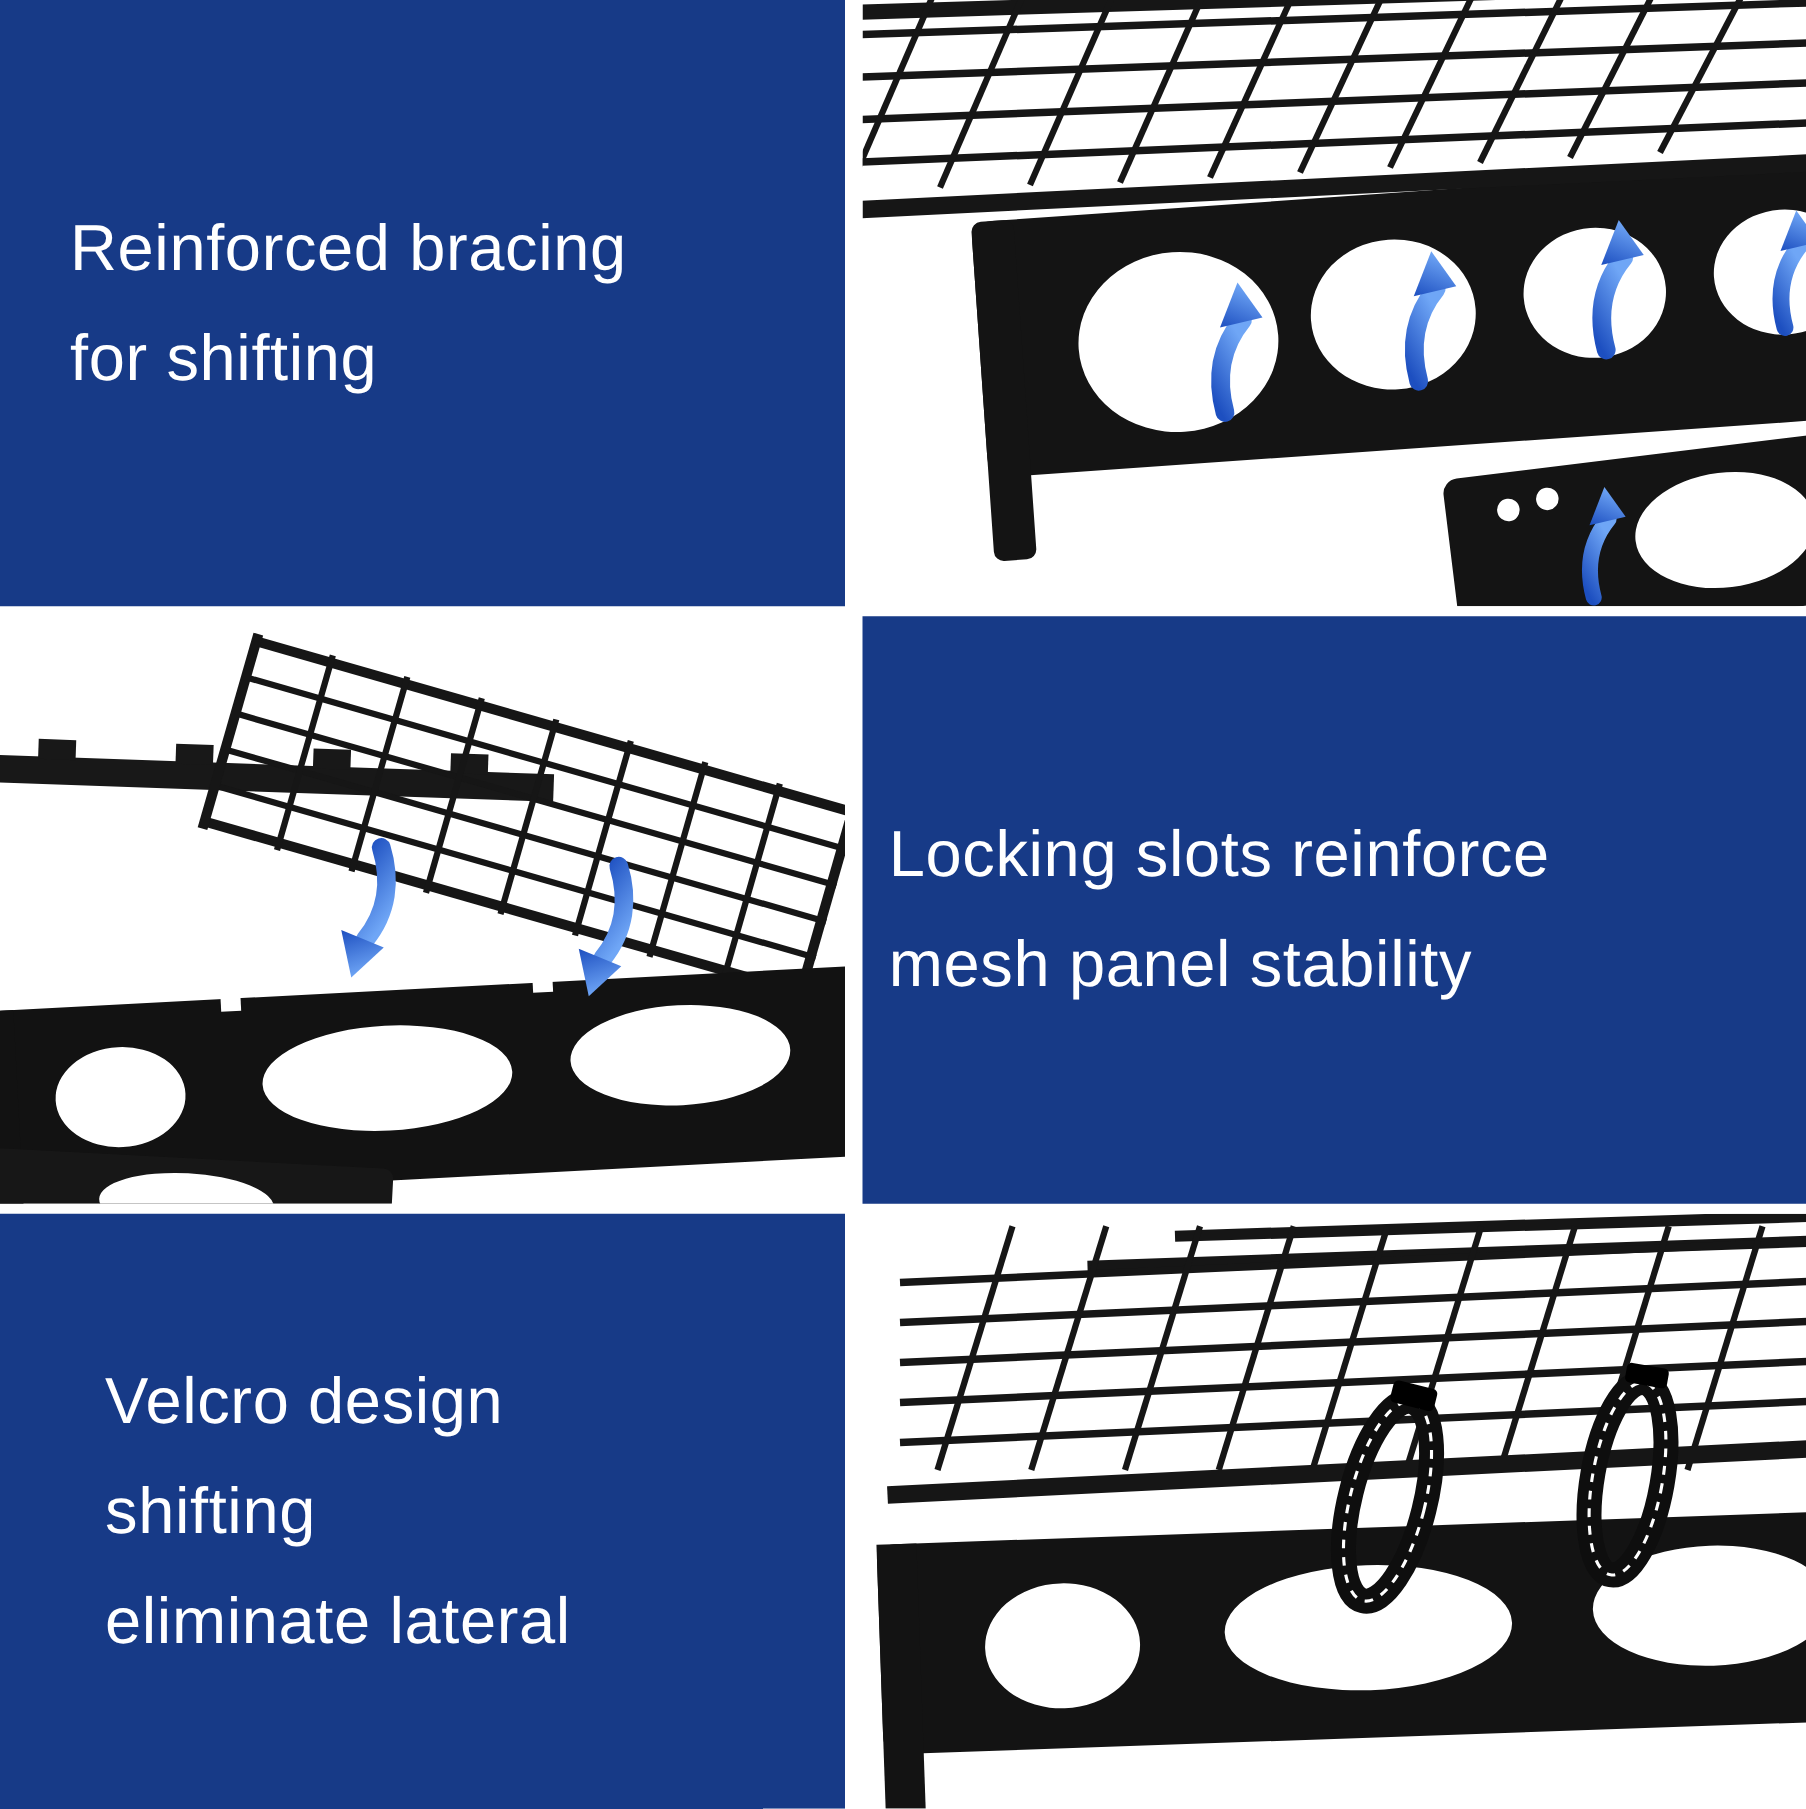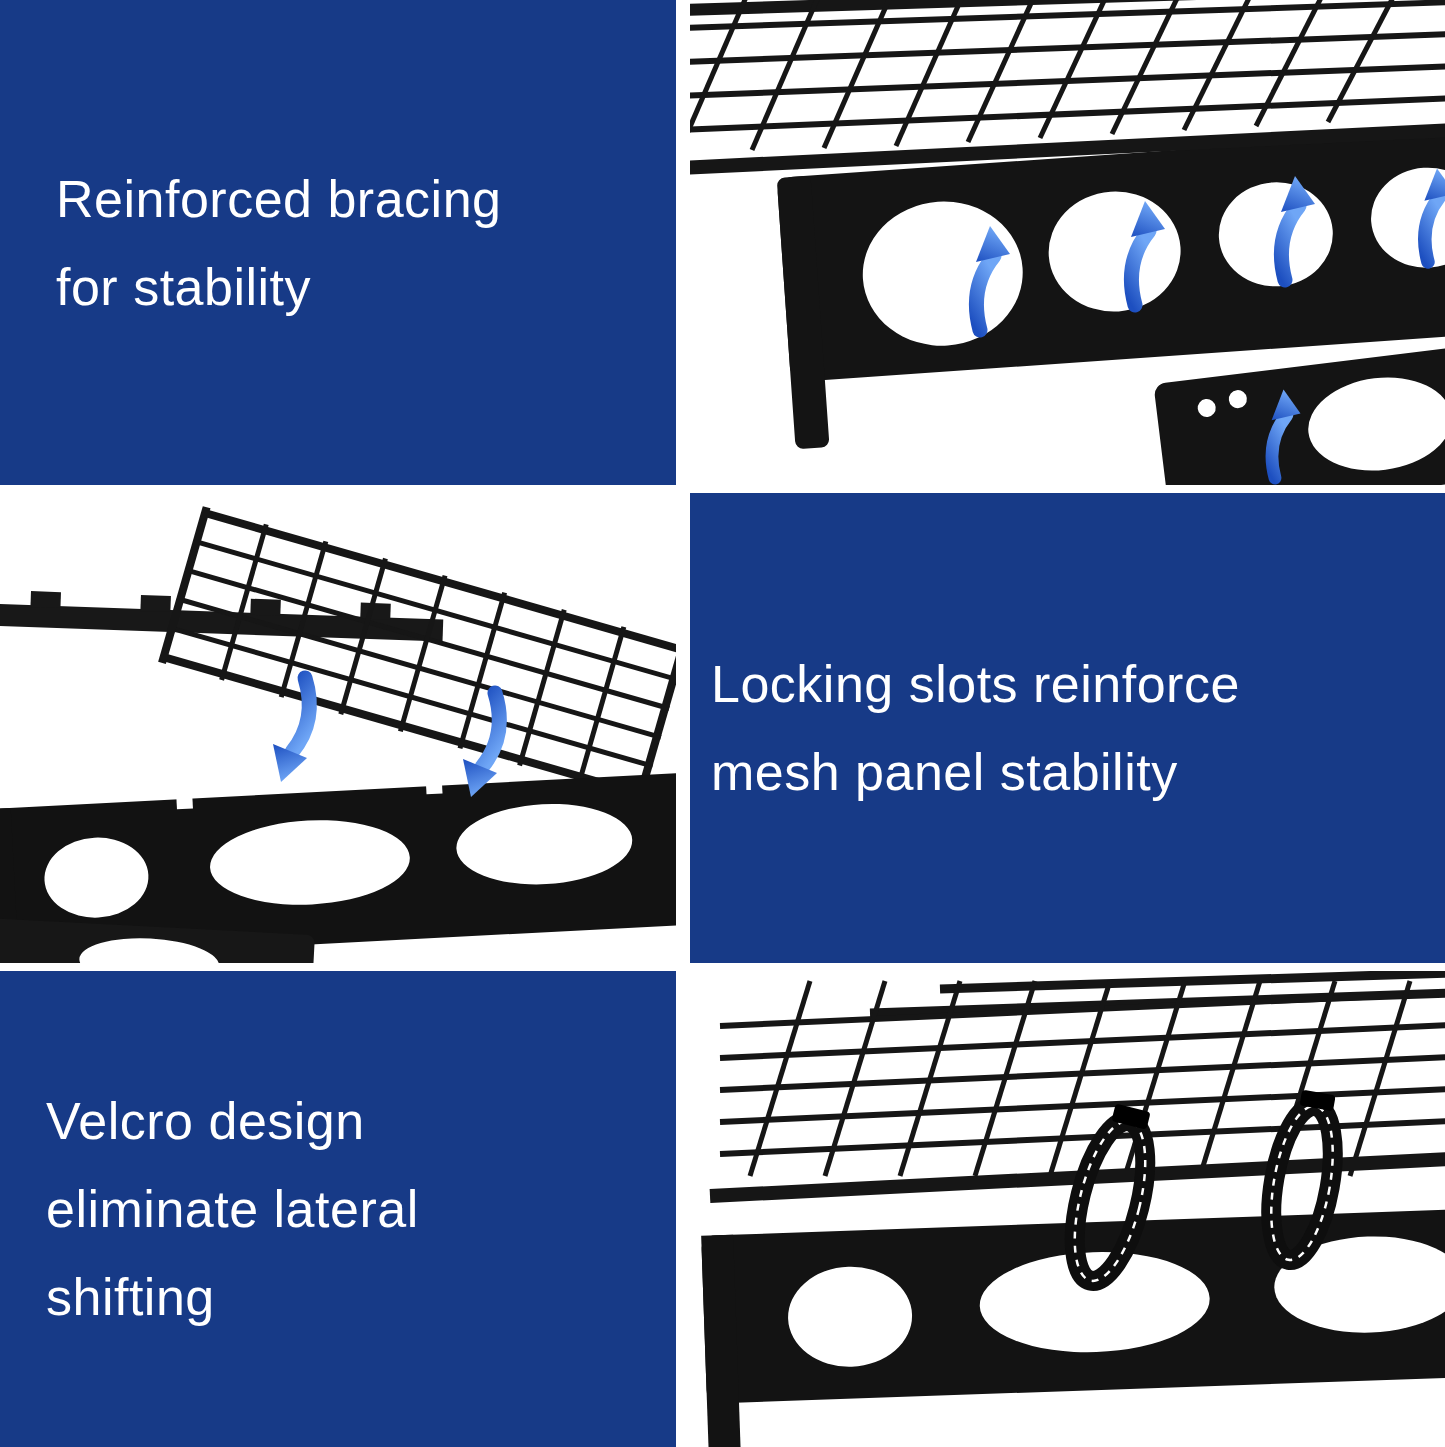--- a/index.html
+++ b/index.html
@@ -19,31 +19,31 @@
   }
   .photo{background:var(--photo_background,#ffffff);}
   .photo svg{display:block;width:100%;height:100%;}
   .feature-text{color:var(--text_white,#ffffff);}
   .line{
     font-size:52px;line-height:88px;font-weight:500;letter-spacing:0.5px;
     white-space:nowrap;
   }
   .pad-a{padding-left:56px;}
   .pad-b{padding-left:21px;}
-  .pad-c{padding-left:46px;}
+  .pad-c{padding-left:84px;}
 </style>
 </head>
 <body>
 
 <div class="page">
 
   <section class="cell blue pad-a">
     <div class="feature-text">
       <div class="line">Reinforced bracing</div>
-      <div class="line">for stability</div>
+      <div class="line">for shifting</div>
     </div>
   </section>
 
   <section class="cell photo">
     <svg viewBox="0 0 755 485" preserveAspectRatio="xMidYMid slice">
       <defs>
         <linearGradient id="agUp" x1="0" y1="1" x2="0.4" y2="0">
           <stop offset="0" stop-color="#1d4fc0"></stop>
           <stop offset="1" stop-color="#6fa6f6"></stop>
         </linearGradient>
@@ -162,22 +162,22 @@
   <section class="cell blue pad-b">
     <div class="feature-text">
       <div class="line">Locking slots reinforce</div>
       <div class="line">mesh panel stability</div>
     </div>
   </section>
 
   <section class="cell blue pad-c">
     <div class="feature-text">
       <div class="line">Velcro design</div>
+      <div class="line">shifting</div>
       <div class="line">eliminate lateral</div>
-      <div class="line">shifting</div>
     </div>
   </section>
 
   <section class="cell photo">
     <svg viewBox="0 0 755 476" preserveAspectRatio="xMidYMid slice">
 
       <g transform="rotate(-2 380 340)">
         <rect x="14" y="252" width="770" height="168" rx="14" fill="#131313"></rect>
         <rect x="14" y="252" width="32" height="224" fill="#131313"></rect>
         <ellipse cx="160" cy="338" rx="62" ry="50" fill="#ffffff"></ellipse>

